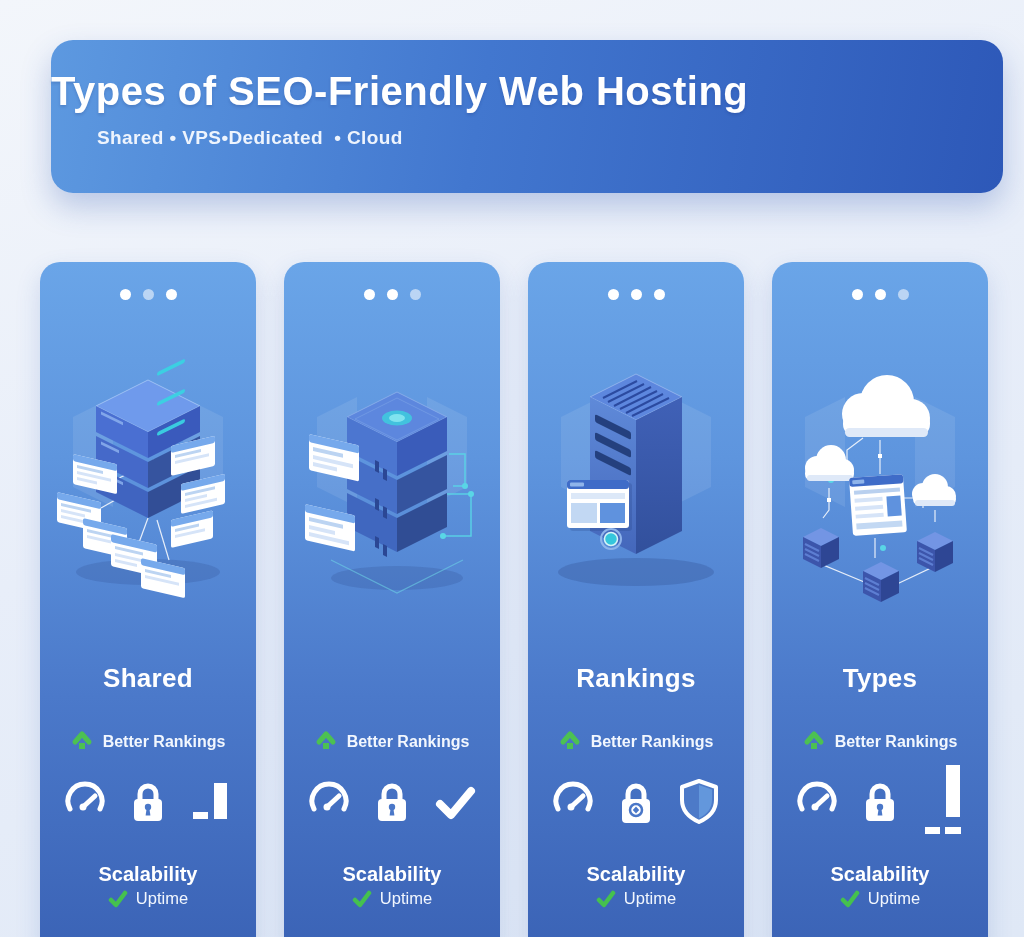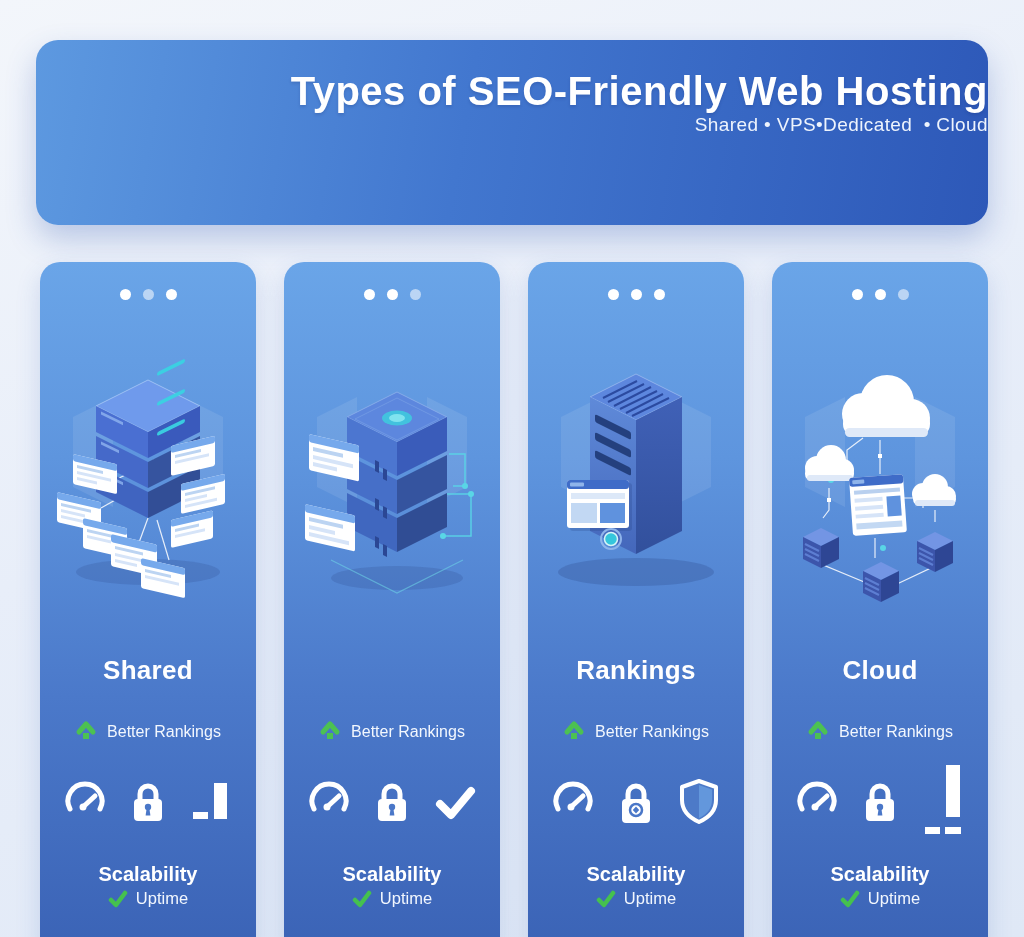--- a/index.html
+++ b/index.html
@@ -5,54 +5,54 @@
   * { box-sizing: border-box; }
   html, body { margin: 0; padding: 0; }
   body {
     width: 1024px; height: 937px; overflow: hidden; position: relative;
     background: linear-gradient(160deg, #f3f6fb 0%, #e8eef9 45%, #dfe8f6 100%);
     font-family: "Liberation Sans", sans-serif;
   }
 
   
   .banner {
-    position: absolute; left: 36px; top: 40px; width: 952px; height: 185px;
-    border-radius: 22px; color: #fff; text-align: right;
+    position: absolute; left: 51px; top: 40px; width: 952px; height: 153px;
+    border-radius: 22px; color: #fff; text-align: left;
     background: linear-gradient(100deg, #5d99e0 0%, #4277cf 45%, #2d58b8 100%);
     box-shadow: 0 14px 30px rgba(47, 86, 176, 0.28);
   }
   .banner h1 {
     margin: 29px 0 0; font-size: 40px; font-weight: 700; letter-spacing: 0.5px;
     text-shadow: 0 2px 3px rgba(20,40,100,0.18);
   }
   .banner .subtitle {
-    font-size: 19px; font-weight: 400; letter-spacing: 0.4px;
-    color: #eef4fd; white-space: pre;
+    margin-top: 13px; font-size: 19px; font-weight: 700; letter-spacing: 0.4px;
+    color: #eef4fd; white-space: pre; padding-left: 46px;
   }
 
   
   .cards { position: absolute; left: 40px; top: 262px; display: flex; gap: 28px; }
   .card {
     position: relative; width: 216px; height: 700px; border-radius: 20px;
     overflow: hidden; color: #fff; text-align: center;
     background: linear-gradient(180deg, #6aa5e8 0%, #5e95de 28%, #4b79ca 62%, #3a62b5 100%);
     box-shadow: 0 10px 24px rgba(47, 86, 176, 0.18);
   }
 
   .dots { position: absolute; top: 27px; left: 0; right: 0; display: flex; justify-content: center; gap: 12px; }
   .dots span { width: 11px; height: 11px; border-radius: 50%; background: #fff; }
   .card:nth-child(1) .dots span:nth-child(2),
   .card:nth-child(2) .dots span:nth-child(3),
   .card:nth-child(4) .dots span:nth-child(3) { background: rgba(255,255,255,0.55); }
 
   .illus { position: absolute; top: 60px; left: 50%; transform: translateX(-50%); width: 190px; height: 300px; }
 
-  .card h2 { position: absolute; top: 393px; left: 0; right: 0; margin: 0; font-size: 26px; font-weight: 700; letter-spacing: 0.3px; }
-
-  .rank { position: absolute; top: 457px; left: 0; right: 0; display: flex; justify-content: center; align-items: center; gap: 10px; font-size: 16px; color: #f2f7fe; }
+  .card h2 { position: absolute; top: 393px; left: 0; right: 0; margin: 8px; font-size: 26px; font-weight: 700; letter-spacing: 0.3px; }
+
+  .rank { position: absolute; top: 467px; left: 0; right: 0; display: flex; justify-content: center; align-items: center; gap: 10px; font-size: 16px; color: #f2f7fe; font-weight: bold; }
 
   .feature-icons { position: absolute; top: 500px; left: 0; right: 0; height: 78px; display: flex; justify-content: center; align-items: center; gap: 15px; }
   .feature-icons .ficon { display: flex; align-items: center; justify-content: center; width: 48px; }
 
   .card h3 { position: absolute; top: 595px; left: 0; right: 0; margin: 6px; font-size: 20px; font-weight: 700; }
 
   .uptime { position: absolute; top: 627px; left: 0; right: 0; display: flex; justify-content: center; gap: 8px; font-size: 16.5px; color: #f2f7fe; }
 </style>
 </head>
 <body>
@@ -489,21 +489,21 @@
           <path d="M2 16 L16 23 M2 21 L16 28 M2 26 L16 33" stroke="#5d7ed2" stroke-width="2"></path>
         </g>
         <g transform="translate(132,210)">
           <polygon points="18,0 36,9 18,18 0,9" fill="#7395e4"></polygon>
           <polygon points="0,9 18,18 18,40 0,31" fill="#3c55ab"></polygon>
           <polygon points="18,18 36,9 36,31 18,40" fill="#2e4694"></polygon>
           <path d="M2 16 L16 23 M2 21 L16 28 M2 26 L16 33" stroke="#5d7ed2" stroke-width="2"></path>
         </g>
       </svg>
     </div>
-    <h2>Cloud</h2>
+    <h2>Types</h2>
     <div class="rank">
       <span>
         <svg width="22" height="22" viewBox="0 0 22 22">
             <path d="M4 13 L11 5 L18 13" stroke="#4cc152" stroke-width="5" fill="none" stroke-linejoin="round" stroke-linecap="round"></path>
             <rect x="8" y="14" width="6" height="6" fill="#4cc152"></rect>
           </svg>
       </span>
       <span>Better Rankings</span>
     </div>
     <div class="feature-icons">

